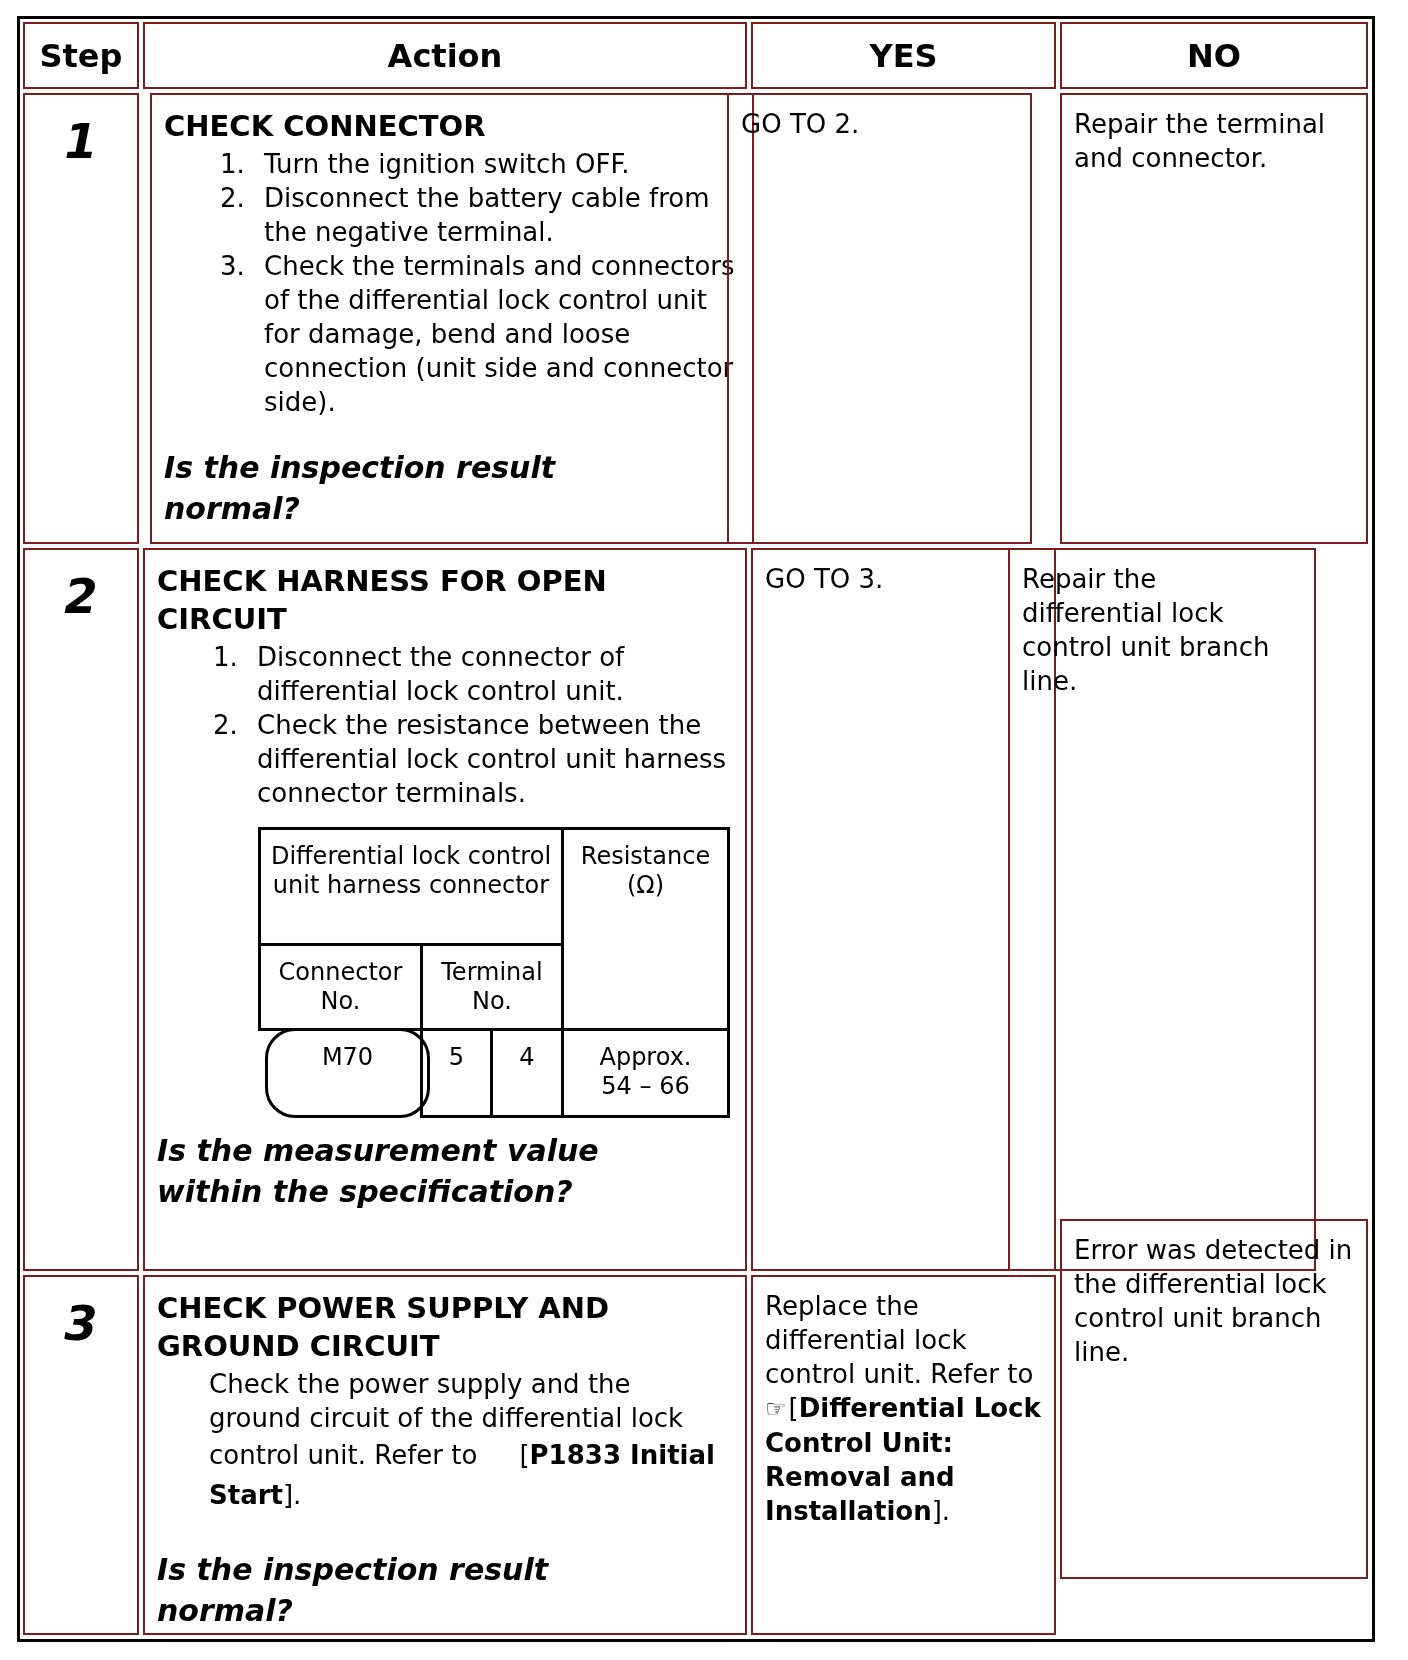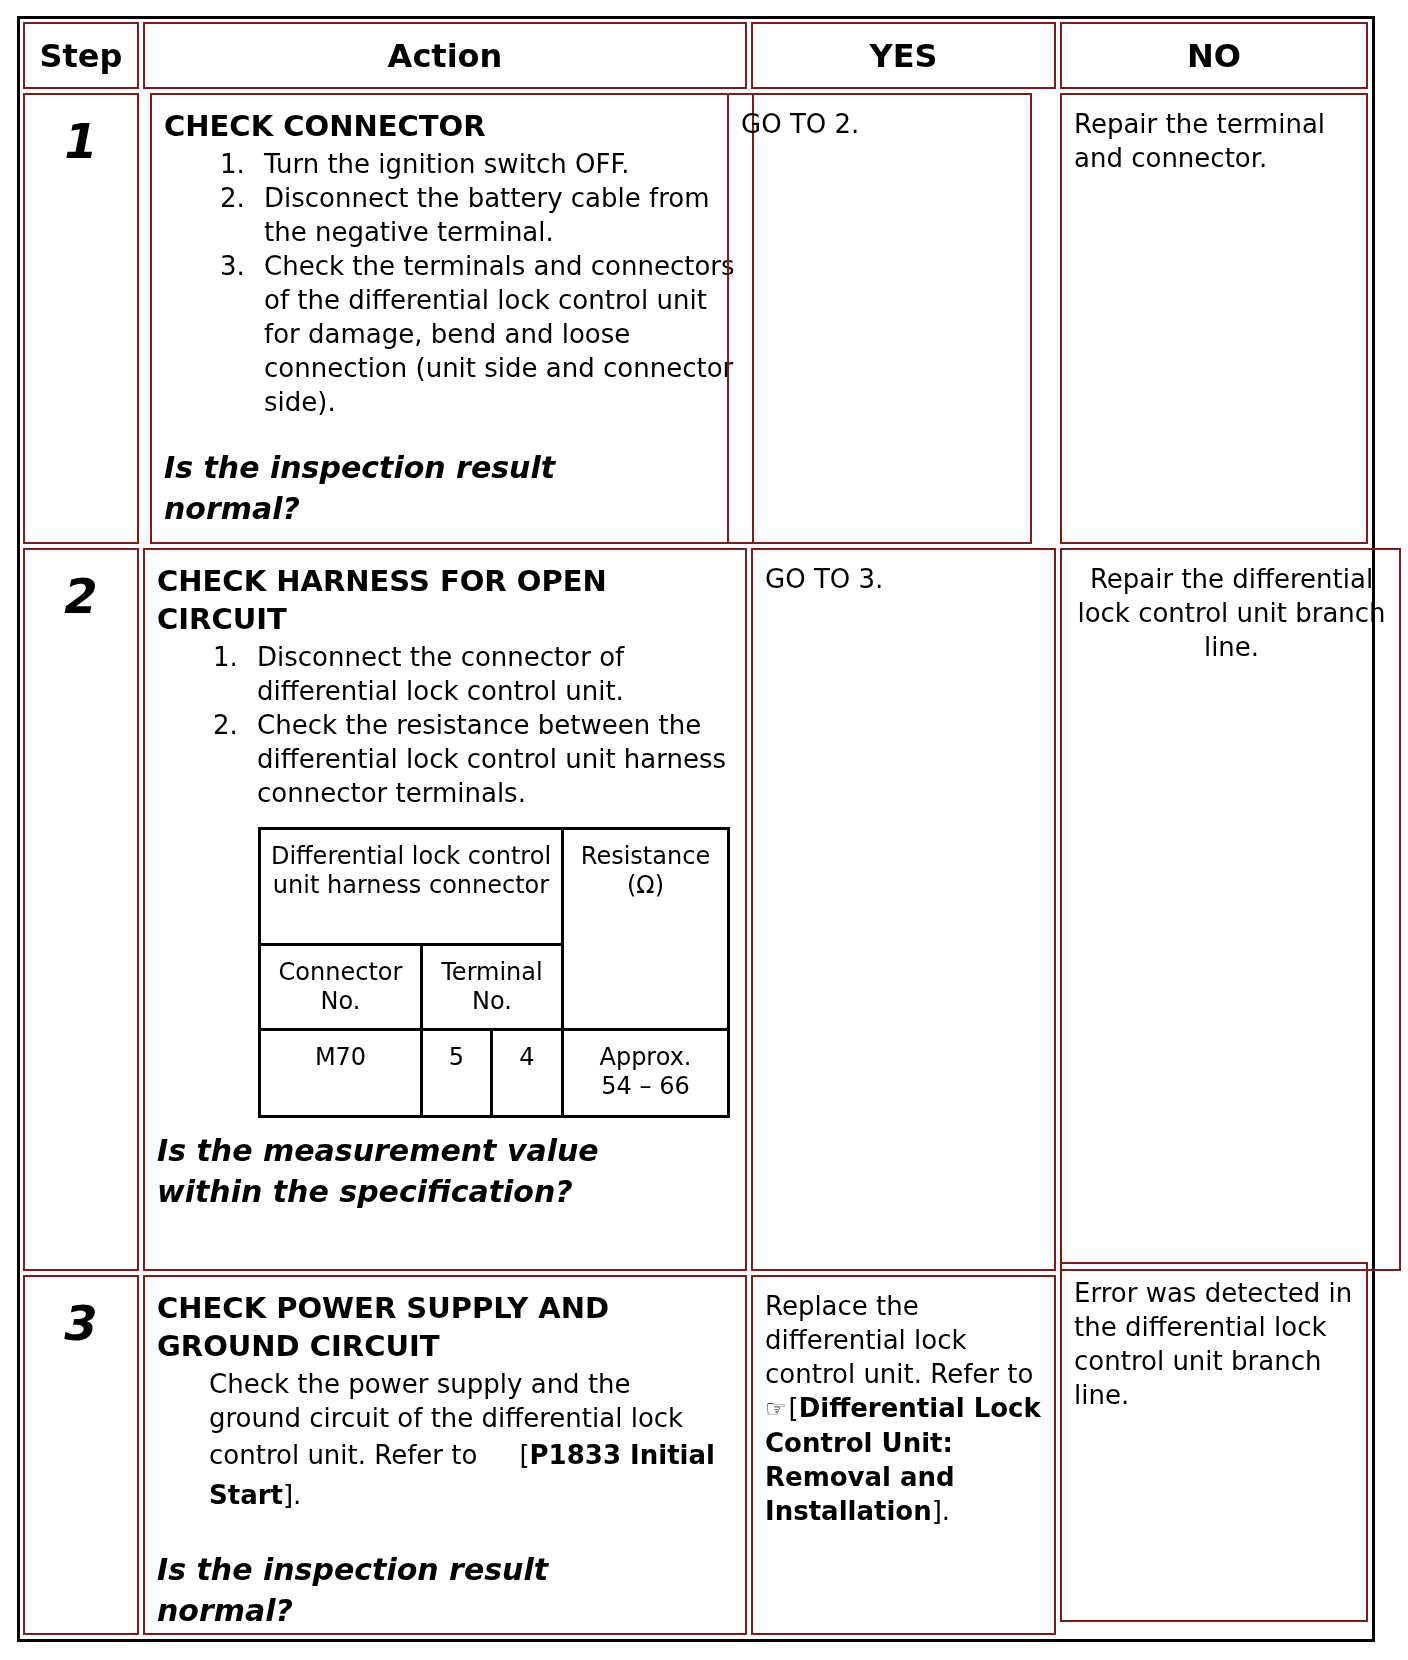--- a/index.html
+++ b/index.html
@@ -59,38 +59,38 @@
 <div class="cell stepnum" style="left:23px;top:548px;width:116px;height:723px;"><span>2</span></div>
 <div class="cell act" style="left:143px;top:548px;width:604px;height:723px;">
   <div class="title" style="width:480px;">CHECK HARNESS FOR OPEN CIRCUIT</div>
   <ol>
     <li style="padding-right:40px;"><span class="num">1.</span><span>Disconnect the connector of differential lock control unit.</span></li>
     <li><span class="num">2.</span><span>Check the resistance between the differential lock control unit harness connector terminals.</span></li>
   </ol>
   <div class="q" style="top:580px;width:520px;">Is the measurement value within the specification?</div>
 </div>
 <div class="cell plain" style="left:751px;top:548px;width:305px;height:723px;"><span>GO TO 3.</span></div>
-<div class="cell plain" style="left:1060px;top:548px;width:341px;height:723px;text-align:center;"><span>Repair the differential lock control unit branch line.</span></div>
+<div class="cell plain" style="left:1008px;top:548px;width:308px;height:723px;"><span>Repair the differential lock control unit branch line.</span></div>
 
 <div class="spec">
   <div class="sc" style="left:0;top:0;width:306px;height:119px;"><span>Differential lock control unit harness connector</span></div>
   <div class="sc" style="left:303px;top:0;width:169px;height:204px;padding-left:6px;padding-right:6px;"><span>Resistance (Ω)</span></div>
   <div class="sc" style="left:0;top:116px;width:165px;height:88px;"><span>Connector No.</span></div>
   <div class="sc" style="left:162px;top:116px;width:144px;height:88px;padding-left:14px;padding-right:14px;"><span>Terminal No.</span></div>
-  <div class="sc" style="left:0;top:201px;width:165px;height:90px;"><span>M70</span></div>
+  <div class="sc" style="left:7px;top:201px;width:165px;height:90px;border-radius:30px;"><span>M70</span></div>
   <div class="sc" style="left:162px;top:201px;width:73px;height:90px;"><span>5</span></div>
   <div class="sc" style="left:232px;top:201px;width:74px;height:90px;"><span>4</span></div>
   <div class="sc" style="left:303px;top:201px;width:169px;height:90px;padding-left:20px;padding-right:20px;"><span>Approx. 54 – 66</span></div>
 </div>
 
 <div class="cell stepnum" style="left:23px;top:1275px;width:116px;height:360px;"><span>3</span></div>
 <div class="cell act" style="left:143px;top:1275px;width:604px;height:360px;">
   <div class="title" style="width:500px;">CHECK POWER SUPPLY AND GROUND CIRCUIT</div>
   <div class="para" style="padding-right:8px;">
     <span>Check the power supply and the ground circuit of the differential lock control unit. Refer to</span><span class="ref-gap"></span><span>[</span><span class="bold" style="line-height:40px;">P1833 Initial Start</span><span>].</span>
   </div>
   <div class="q" style="top:272px;width:440px;">Is the inspection result normal?</div>
 </div>
 <div class="cell plain" style="left:751px;top:1275px;width:305px;height:360px;padding-right:4px;">
   <span>Replace the differential lock control unit. Refer to</span>
   <span class="hand">☞</span><span>[</span><span class="bold" style="line-height:34px;">Differential Lock Control Unit: Removal and Installation</span><span>].</span>
 </div>
-<div class="cell plain" style="left:1060px;top:1262px;width:308px;height:360px;"><span>Error was detected in the differential lock control unit branch line.</span></div>
+<div class="cell plain" style="left:1060px;top:1219px;width:308px;height:360px;"><span>Error was detected in the differential lock control unit branch line.</span></div>
 
 </body></html>

